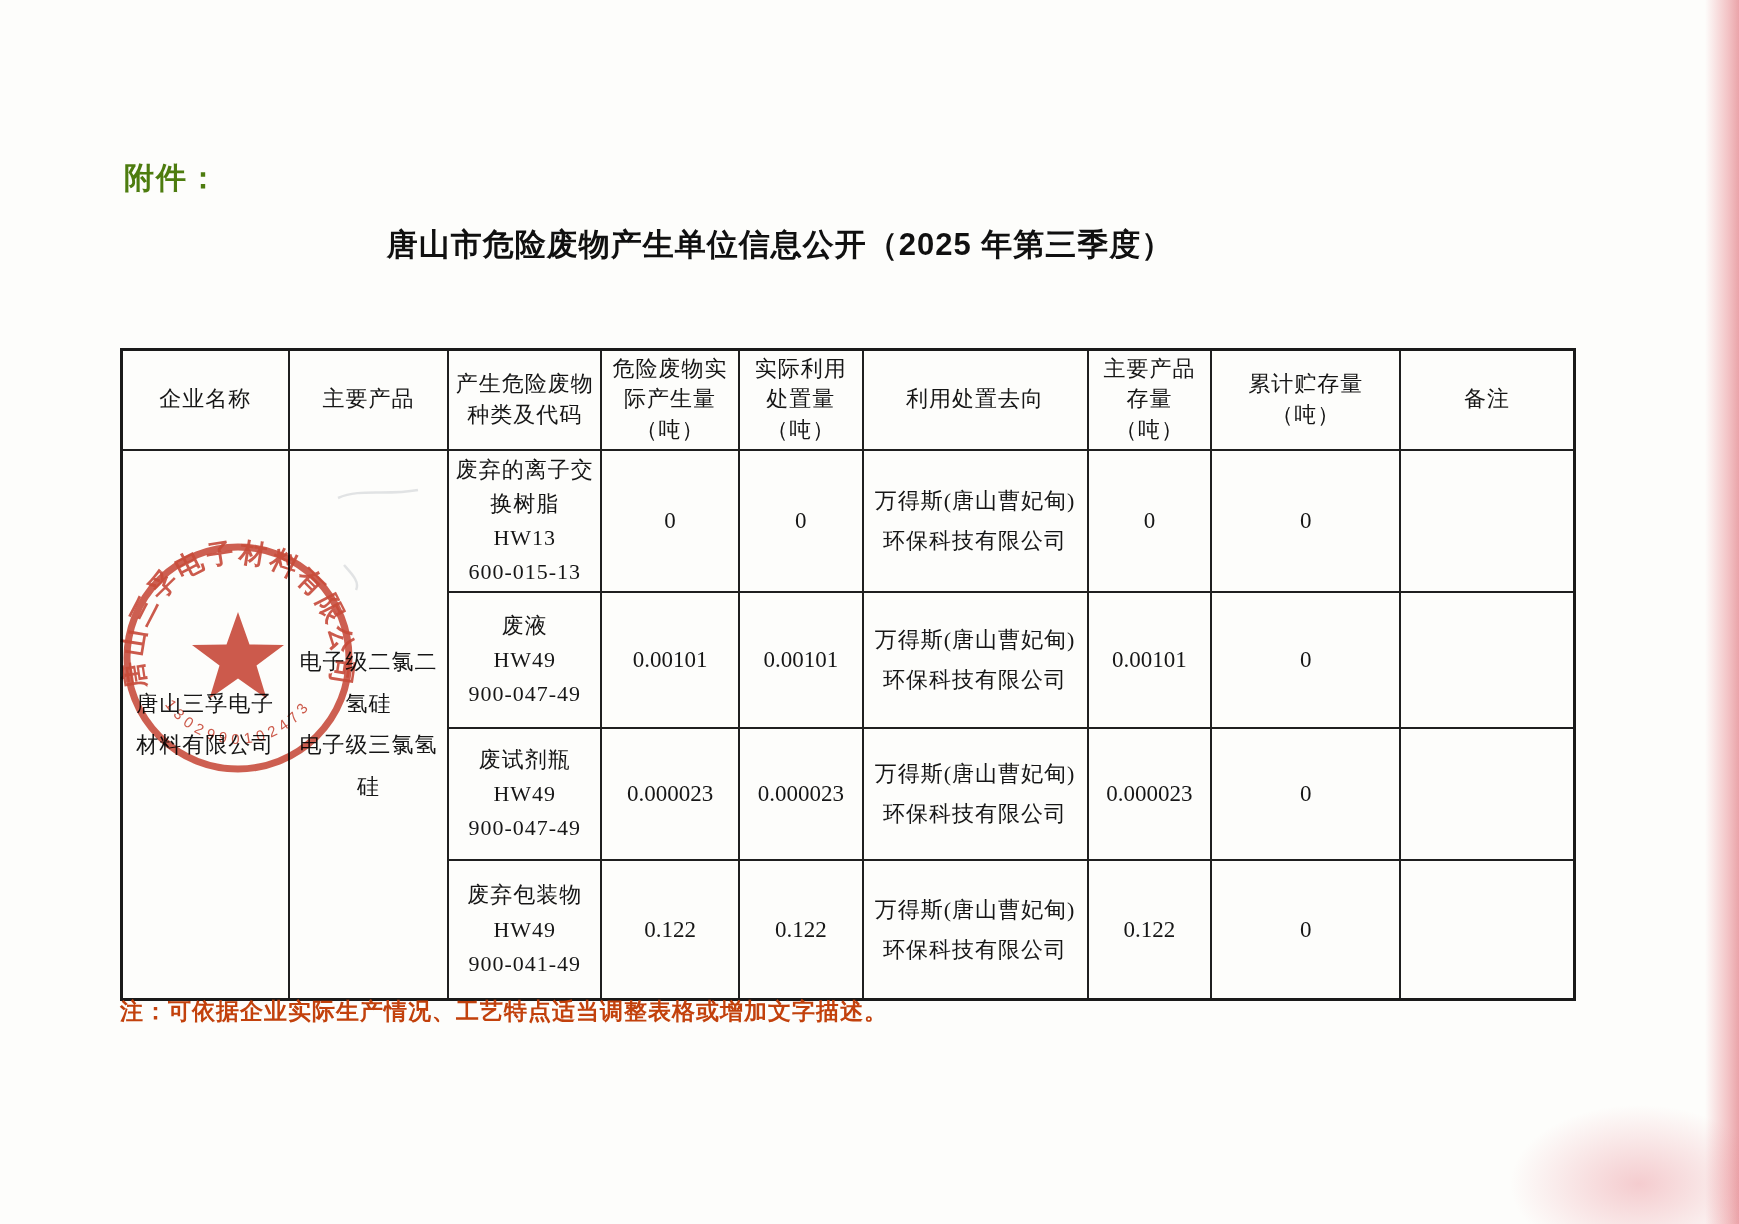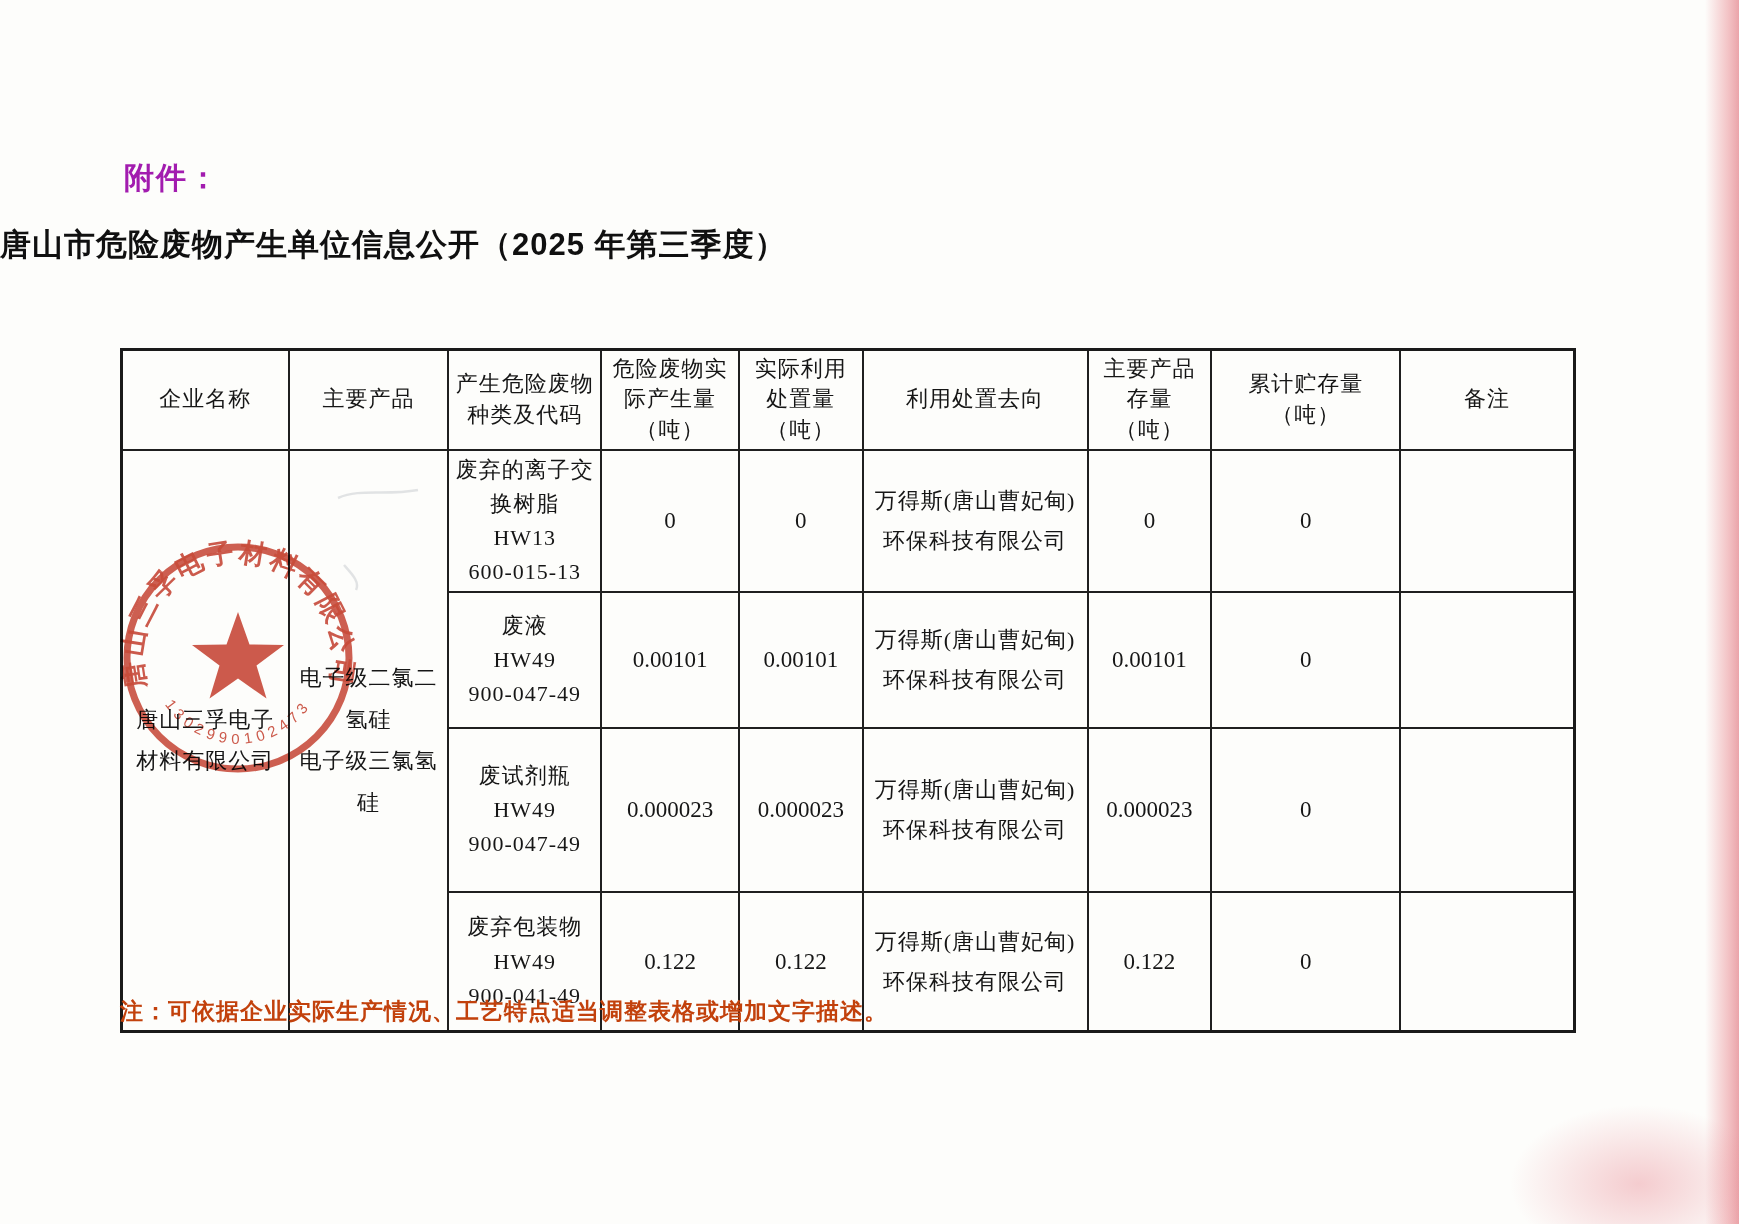--- a/index.html
+++ b/index.html
@@ -16,24 +16,24 @@
   }
   .corner-blob {
     position:absolute; right:-30px; bottom:-40px; width:260px; height:160px;
     background:radial-gradient(ellipse at center, rgba(231,130,140,0.4) 0%, rgba(231,130,140,0) 70%);
   }
   .pencil-mark { position:absolute; left:330px; top:470px; opacity:.55; }
 
   .attachment-label {
     position:absolute; left:124px; top:158px;
     font-family:"Liberation Sans", sans-serif;
-    font-size:30px; font-weight:700; letter-spacing:2px; color:#a21caf;
+    font-size:30px; font-weight:700; letter-spacing:2px; color:#4d7c0f;
   }
   .doc-title {
-    position:absolute; left:0; top:224px; width:1560px; 
+    position:absolute; left:0; top:224px; width:1560px; text-align:center;
     font-family:"Liberation Sans", sans-serif;
     font-size:31px; font-weight:700; letter-spacing:1px; color:#101010;
   }
 
   table.waste-table {
     position:absolute; left:120px; top:348px; width:1456px; height:640px;
     border-collapse:collapse; table-layout:fixed;
     font-size:22px; letter-spacing:1px;
   }
   .waste-table td, .waste-table th {
@@ -130,21 +130,21 @@
       </td>
       <td class="num-cell">0.00101</td>
       <td class="num-cell">0.00101</td>
       <td class="dest-cell pre">万得斯(唐山曹妃甸)
 环保科技有限公司</td>
       <td class="num-cell">0.00101</td>
       <td class="num-cell">0</td>
       <td></td>
     </tr>
 
-    <tr style="height:164px">
+    <tr style="height:132px">
       <td class="type-cell">
         <span class="tline pre">废试剂瓶</span>
         <span class="tline">HW49</span>
         <span class="tline">900-047-49</span>
       </td>
       <td class="num-cell">0.000023</td>
       <td class="num-cell">0.000023</td>
       <td class="dest-cell pre">万得斯(唐山曹妃甸)
 环保科技有限公司</td>
       <td class="num-cell">0.000023</td>

